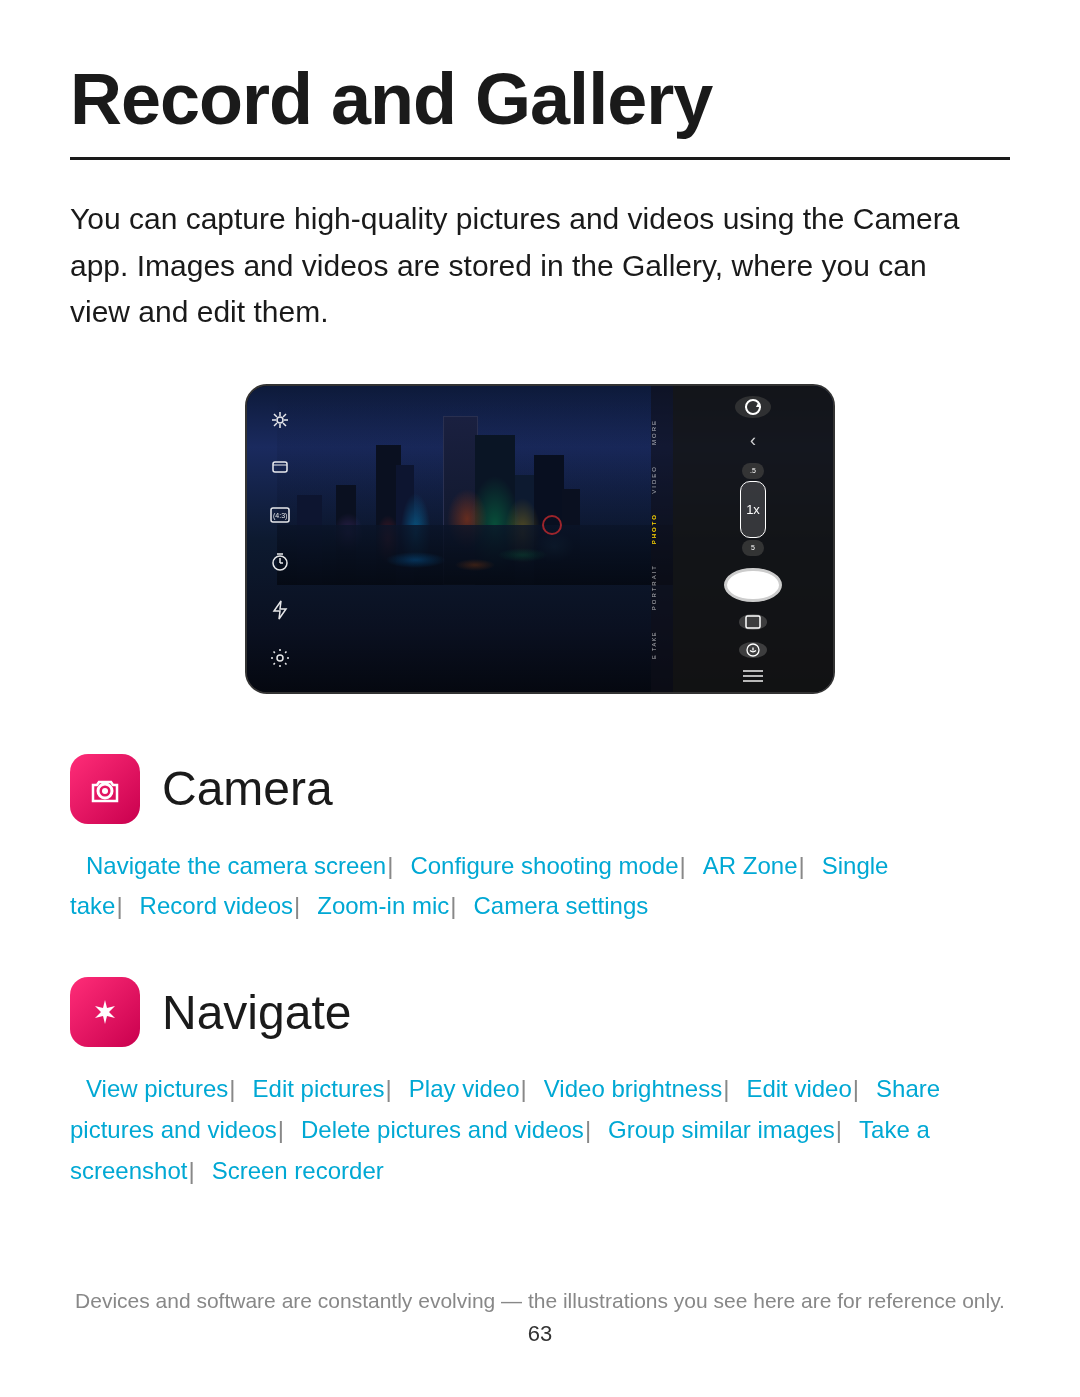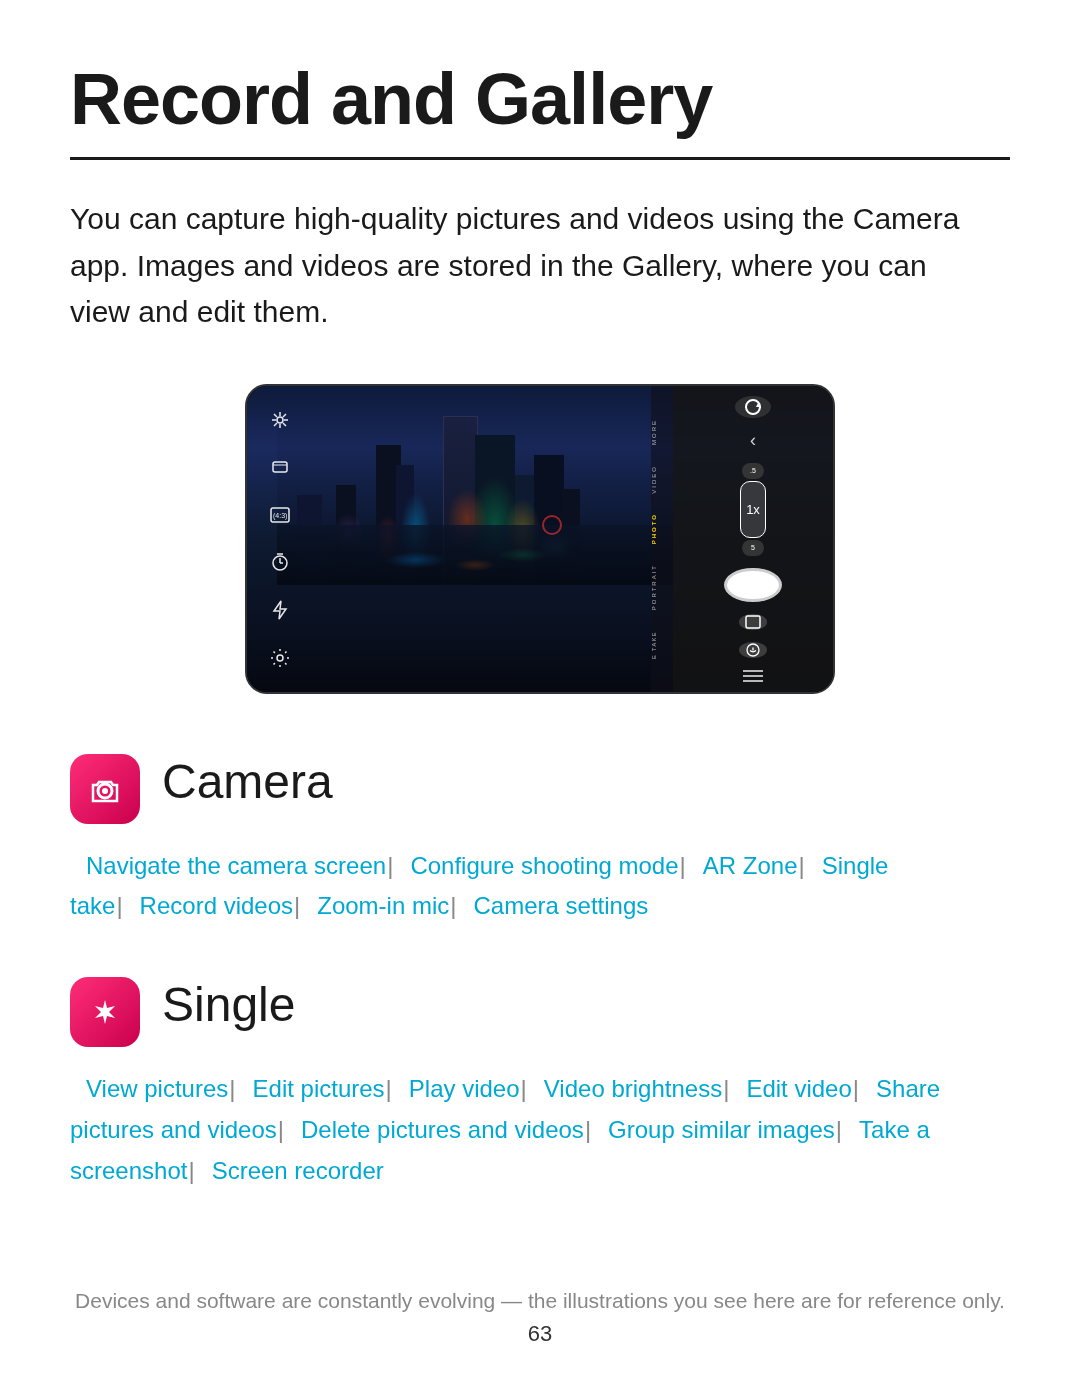--- a/index.html
+++ b/index.html
@@ -144,20 +144,21 @@
     }
     .menu-line {
       width: 20px;
       height: 2px;
       background: white;
       opacity: 0.7;
     }
     
     .section-header {
       display: flex;
+      align-items: center;
       gap: 22px;
       margin-bottom: 22px;
     }
     .app-icon {
       width: 70px;
       height: 70px;
       border-radius: 18px;
       display: flex;
       align-items: center;
       justify-content: center;
@@ -378,21 +379,21 @@
     <a class="link-text">Navigate the camera screen</a><span class="link-separator">|</span><a class="link-text">Configure shooting mode</a><span class="link-separator">|</span><a class="link-text">AR Zone</a><span class="link-separator">|</span><a class="link-text">Single take</a><span class="link-separator">|</span><a class="link-text">Record videos</a><span class="link-separator">|</span><a class="link-text">Zoom-in mic</a><span class="link-separator">|</span><a class="link-text">Camera settings</a>
   </div>
 </div>
 
 <div class="section-header">
   <div class="app-icon gallery-icon-bg">
     <svg width="36" height="36" viewBox="0 0 36 36" fill="none">
       <path d="M18 6 L20 14 L28 12 L22 18 L28 24 L20 22 L18 30 L16 22 L8 24 L14 18 L8 12 L16 14 Z" fill="white"></path>
     </svg>
   </div>
-  <h2 class="section-title">Single</h2>
+  <h2 class="section-title">Navigate</h2>
 </div>
 
 <div class="links-section">
   <div class="links-line">
     <a class="link-text">View pictures</a><span class="link-separator">|</span><a class="link-text">Edit pictures</a><span class="link-separator">|</span><a class="link-text">Play video</a><span class="link-separator">|</span><a class="link-text">Video brightness</a><span class="link-separator">|</span><a class="link-text">Edit video</a><span class="link-separator">|</span><a class="link-text">Share pictures and videos</a><span class="link-separator">|</span><a class="link-text">Delete pictures and videos</a><span class="link-separator">|</span><a class="link-text">Group similar images</a><span class="link-separator">|</span><a class="link-text">Take a screenshot</a><span class="link-separator">|</span><a class="link-text">Screen recorder</a>
   </div>
 </div>
 
 <div class="footer">
   <p class="footer-note">Devices and software are constantly evolving — the illustrations you see here are for reference only.</p>

